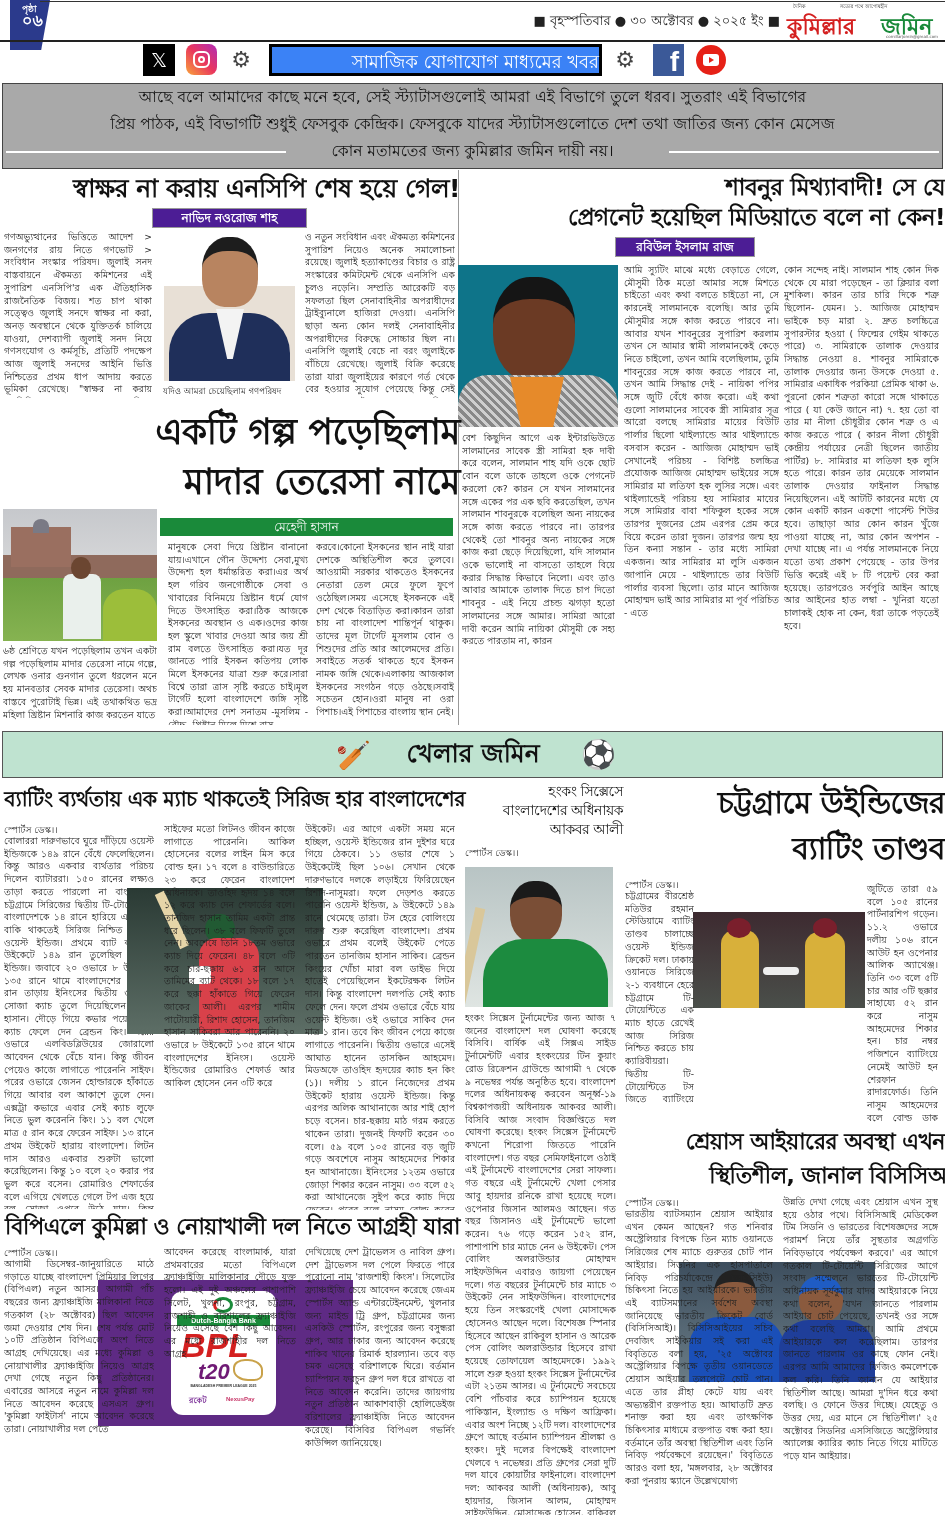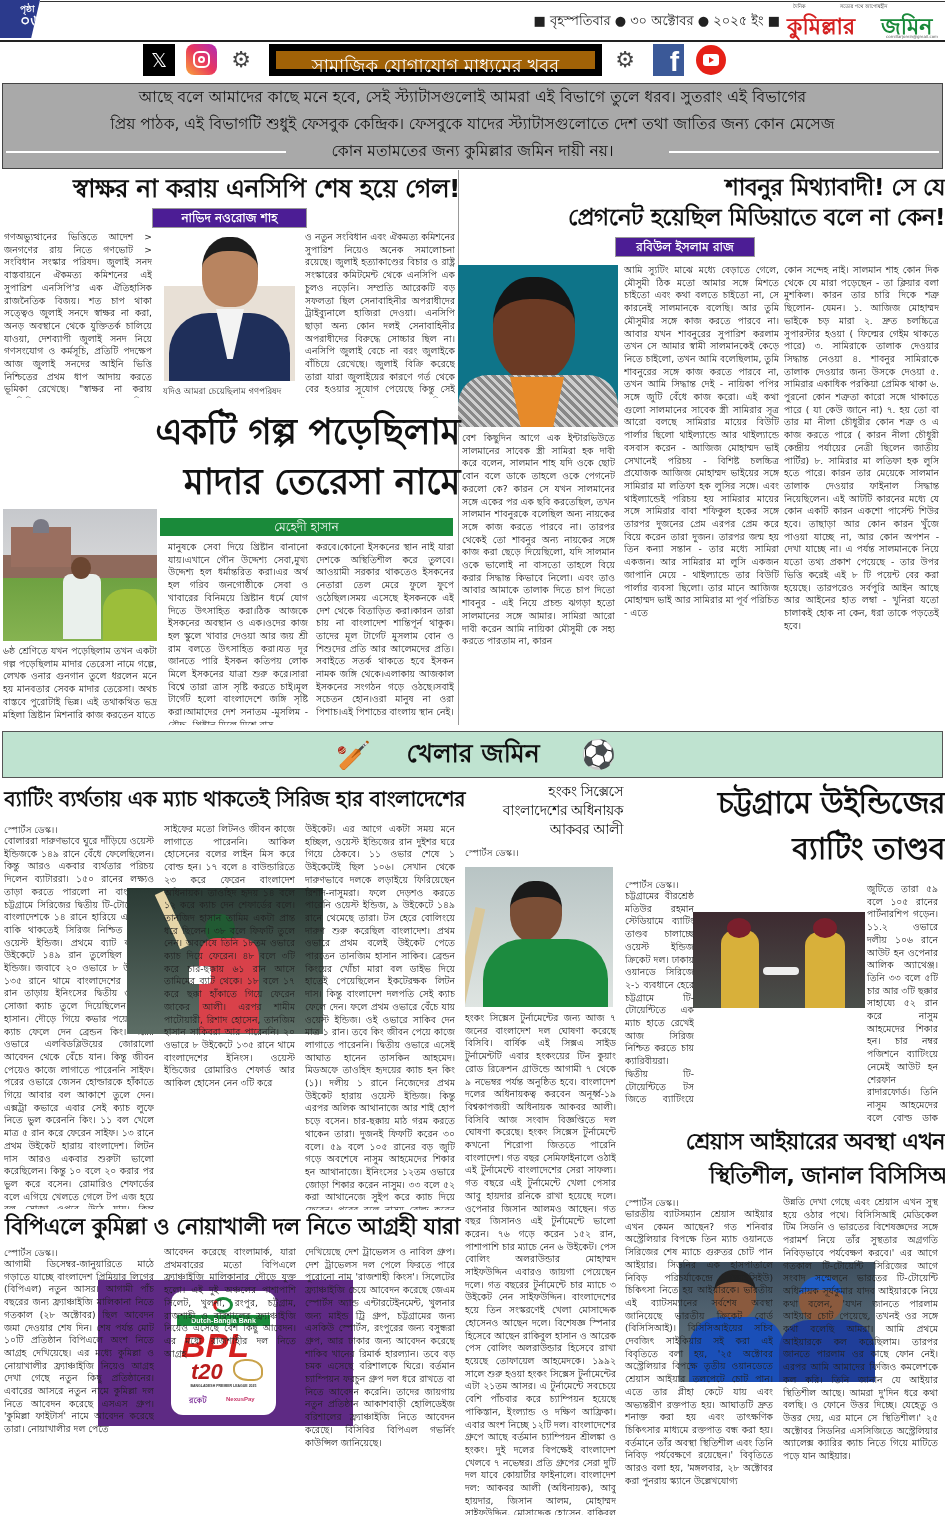--- a/index.html
+++ b/index.html
@@ -8,21 +8,21 @@
 .body-text{font-size:9.2px;line-height:12.7px;text-align:justify;color:#222;font-family:"DejaVu Sans",sans-serif}
 .hl{font-family:"DejaVu Sans",sans-serif;font-weight:bold;color:#111;text-align:right;letter-spacing:-0.5px}
 .photo{position:absolute;overflow:hidden}
 .byline-red{background:#4c1d95;color:#fff;text-align:center;font-size:12px;font-weight:bold;line-height:18px;border:1px solid #999}
 .byline-green{background:#1a8a3a;color:#fff;text-align:center;font-size:12px;line-height:18px}
 .desk{font-size:9px;color:#222}
 </style>
 </head>
 <body>
 
-<div class="abs" style="left:0;top:0;width:40px;height:38px;background:#2b3a8c;clip-path:polygon(0 0,100% 0,78% 100%,0 100%);color:#fff;font-size:9px;line-height:11px;padding:4px 0 0 20px;font-weight:bold">
+<div class="abs" style="left:10px;top:0;width:40px;height:50px;background:#2b3a8c;clip-path:polygon(0 0,100% 0,78% 100%,0 100%);color:#fff;font-size:9px;line-height:11px;padding:4px 0 0 12px;font-weight:bold">
   <div>পৃষ্ঠা</div>
   <div style="font-size:16px">০৬</div>
 </div>
 <div class="abs" style="left:40px;top:1px;width:905px;height:1px;background:#333"></div>
 <div class="abs" style="left:440px;top:11px;width:340px;font-size:13px;color:#222;text-align:right">■ বৃহস্পতিবার ● ৩০ অক্টোবর ● ২০২৫ ইং ■</div>
 <div class="abs" style="left:785px;top:3px;width:155px;height:38px">
   <div style="position:absolute;left:8px;top:0;font-size:5px;color:#333">দৈনিক</div>
   <div style="position:absolute;left:55px;top:0;font-size:5px;color:#333">সত্যের পথে আপোষহীন</div>
   <span style="position:absolute;left:2px;top:6px;font-size:22px;font-weight:bold;color:#d42020">কুমিল্লার</span>
   <span style="position:absolute;left:96px;top:6px;font-size:22px;font-weight:bold;color:#1a8a3a">জমিন</span>
@@ -30,21 +30,21 @@
 </div>
 <div class="abs" style="left:0;top:40px;width:945px;height:2px;background:#222"></div>
 
 <div class="abs" style="left:143px;top:44px;width:605px;height:32px">
   <div style="position:absolute;left:0;top:0;width:32px;height:32px;background:#000;color:#fff;font-size:20px;text-align:center;line-height:32px">𝕏</div>
   <div style="position:absolute;left:43px;top:0;width:31px;height:31px;border-radius:8px;background:linear-gradient(45deg,#f9a43a,#e9365d,#b02cb8);">
     <div style="position:absolute;left:7px;top:7px;width:17px;height:17px;border:2.5px solid #fff;border-radius:6px"></div>
     <div style="position:absolute;left:12px;top:12px;width:7px;height:7px;border:2px solid #fff;border-radius:50%"></div>
   </div>
   <div style="position:absolute;left:84px;top:2px;width:28px;height:28px;font-size:22px;text-align:center;line-height:28px;color:#444">⚙</div>
-  <div style="position:absolute;left:126px;top:0;width:333px;height:32px;background:#a16207;border:7px solid #000000;color:#fff;font-size:18px;text-align:center;line-height:30px">সামাজিক যোগাযোগ মাধ্যমের খবর</div>
+  <div style="position:absolute;left:126px;top:0;width:333px;height:32px;background:#3b82f6;border:3px solid #000000;color:#fff;font-size:18px;text-align:right;line-height:30px">সামাজিক যোগাযোগ মাধ্যমের খবর</div>
   <div style="position:absolute;left:468px;top:2px;width:28px;height:28px;font-size:22px;text-align:center;line-height:28px;color:#444">⚙</div>
   <div style="position:absolute;left:510px;top:0;width:31px;height:32px;background:#3b5998;color:#fff;font-size:28px;font-weight:bold;text-align:right;padding-right:5px;line-height:36px;font-family:'Liberation Sans',sans-serif">f</div>
   <div style="position:absolute;left:553px;top:1px;width:30px;height:30px;border-radius:50%;background:#e62117">
     <div style="position:absolute;left:7px;top:9px;width:16px;height:12px;background:#fff;border-radius:3px"></div>
     <div style="position:absolute;left:13px;top:12px;width:0;height:0;border-left:5px solid #e62117;border-top:3px solid transparent;border-bottom:3px solid transparent"></div>
   </div>
 </div>
 
 <div class="abs" style="left:2px;top:83px;width:941px;height:86px;background:#a9a9a9;border:1px solid #444;text-align:center;font-size:15.5px;line-height:27px;color:#111">
   <div>আছে বলে আমাদের কাছে মনে হবে, সেই স্ট্যাটাসগুলোই আমরা এই বিভাগে তুলে ধরব। সুতরাং এই বিভাগের</div>
@@ -148,21 +148,21 @@
 <div class="abs body-text" style="left:625px;top:1208px;width:148px;height:312px;overflow:hidden">ভারতীয় ব্যাটসম্যান শ্রেয়াস আইয়ার এখন কেমন আছেন? গত শনিবার অস্ট্রেলিয়ার বিপক্ষে তিন ম্যাচ ওয়ানডে সিরিজের শেষ ম্যাচে গুরুতর চোট পান আইয়ার। সিডনির এক হাসপাতালে নিবিড় পরিচর্যাকেন্দ্রে (আইসিইউ) চিকিৎসা নিতে হয় আইয়ারকে। ভারতীয় এই ব্যাটসম্যানের সর্বশেষ অবস্থা জানিয়েছে ভারতীয় ক্রিকেট বোর্ড (বিসিসিআই)। বিসিসিআইয়ের সচিব দেবজিৎ সাইকিয়ার সই করা এই বিবৃতিতে বলা হয়, '২৫ অক্টোবর অস্ট্রেলিয়ার বিপক্ষে তৃতীয় ওয়ানডেতে শ্রেয়াস আইয়ার তলপেটে চোট পান। এতে তার প্লীহা কেটে যায় এবং অভ্যন্তরীণ রক্তপাত হয়। আঘাতটি দ্রুত শনাক্ত করা হয় এবং তাৎক্ষণিক চিকিৎসার মাধ্যমে রক্তপাত বন্ধ করা হয়। বর্তমানে তাঁর অবস্থা স্থিতিশীল এবং তিনি নিবিড় পর্যবেক্ষণে রয়েছেন।' বিবৃতিতে আরও বলা হয়, 'মঙ্গলবার, ২৮ অক্টোবর করা পুনরায় স্ক্যানে উল্লেখযোগ্য</div>
 <div class="abs body-text" style="left:783px;top:1196px;width:155px;height:312px;overflow:hidden">উন্নতি দেখা গেছে এবং শ্রেয়াস এখন সুস্থ হয়ে ওঠার পথে। বিসিসিআই মেডিকেল টিম সিডনি ও ভারতের বিশেষজ্ঞদের সঙ্গে পরামর্শ নিয়ে তাঁর সুস্থতার অগ্রগতি নিবিড়ভাবে পর্যবেক্ষণ করবে।' এর আগে গতকাল টি-টোয়েন্টি সিরিজের আগে সংবাদ সম্মেলনে ভারতের টি-টোয়েন্টি অধিনায়ক সূর্যকুমার যাদব আইয়ারকে নিয়ে কথা বলেন, 'যখন জানতে পারলাম আইয়ার চোট পেয়েছে, তখনই ওর সঙ্গে কথা বলেছি আমরা। আমি প্রথমে আইয়ারকে কল করেছিলাম। তারপর জানতে পারলাম ওর কাছে ফোন নেই। এরপর আমি আমাদের ফিজিও কমলেশকে কল করি। তিনি জানান যে আইয়ার স্থিতিশীল আছে। আমরা দু'দিন ধরে কথা বলছি। ও ফোনে উত্তর দিচ্ছে। যেহেতু ও উত্তর দেয়, এর মানে সে স্থিতিশীল।' ২৫ অক্টোবর সিডনির এসসিজিতে অস্ট্রেলিয়ার অ্যালেক্স ক্যারির ক্যাচ নিতে গিয়ে মাটিতে পড়ে যান আইয়ার।</div>
 
 <div class="abs hl" style="left:0;top:1210px;width:460px;font-size:22px;line-height:34px">বিপিএলে কুমিল্লা ও নোয়াখালী দল নিতে আগ্রহী যারা</div>
 <div class="abs desk" style="left:4px;top:1246px">স্পোর্টস ডেস্ক।।</div>
 <div class="photo" style="left:98px;top:1280px;width:255px;height:146px;background:#5e2a84">
   <div style="position:absolute;left:73px;top:11px;width:105px;height:124px;background:#fff;border-radius:12px">
     <div style="position:absolute;left:42px;top:6px;width:20px;height:16px;border-radius:50%;border:3px solid #1a8a3a;border-left-color:#d42020"></div>
     <div style="position:absolute;left:6px;top:24px;width:93px;height:11px;background:#1a8a3a;color:#fff;font-size:7px;line-height:11px;text-align:center;font-family:'Liberation Sans',sans-serif;font-weight:bold">Dutch-Bangla Bank</div>
     <div style="position:absolute;left:10px;top:36px;font-size:34px;line-height:36px;font-weight:bold;color:#d42020;font-family:'Liberation Sans',sans-serif;font-style:italic">BPL</div>
-    <div style="position:absolute;left:20px;top:70px;font-size:22px;line-height:22px;font-weight:bold;color:#b91c1c;font-family:'Liberation Sans',sans-serif;font-style:italic">t20</div>
+    <div style="position:absolute;left:27px;top:70px;font-size:22px;line-height:22px;font-weight:bold;color:#701a75;font-family:'Liberation Sans',sans-serif;font-style:italic">t20</div>
     <div style="position:absolute;left:62px;top:68px;width:30px;height:22px;border-radius:40% 50% 30% 50%;border:2px solid #c9a24a"></div>
     <div style="position:absolute;left:4px;top:93px;width:97px;font-size:3.5px;text-align:center;font-family:'Liberation Sans',sans-serif;font-weight:bold;color:#333">BANGLADESH PREMIER LEAGUE 2025</div>
     <div style="position:absolute;left:18px;top:103px;font-size:8px;color:#7b2f97;font-weight:bold">রকেট</div>
     <div style="position:absolute;left:55px;top:105px;font-size:6px;color:#c83a6b;font-family:'Liberation Sans',sans-serif;font-weight:bold">NexusPay</div>
   </div>
 </div>
 <div class="abs body-text" style="left:4px;top:1258px;width:150px;height:262px;overflow:hidden">আগামী ডিসেম্বর-জানুয়ারিতে মাঠে গড়াতে যাচ্ছে বাংলাদেশ প্রিমিয়ার লিগের (বিপিএল) নতুন আসর। আগামী পাঁচ বছরের জন্য ফ্র্যাঞ্চাইজি মালিকানা নিতে গতকাল (২৮ অক্টোবর) ছিল আবেদন জমা দেওয়ার শেষ দিন। শেষ পর্যন্ত মোট ১০টি প্রতিষ্ঠান বিপিএলে অংশ নিতে আগ্রহ দেখিয়েছে। এর মধ্যে কুমিল্লা ও নোয়াখালীর ফ্র্যাঞ্চাইজি নিয়েও আগ্রহ দেখা গেছে নতুন কিছু প্রতিষ্ঠানের। এবারের আসরে নতুন নামে কুমিল্লা দল নিতে আবেদন করেছে এসএস গ্রুপ। 'কুমিল্লা ফাইটার্স' নামে আবেদন করেছে তারা। নোয়াখালীর দল পেতে</div>
 <div class="abs body-text" style="left:164px;top:1246px;width:132px;height:274px;overflow:hidden">আবেদন করেছে বাংলামার্ক, যারা প্রথমবারের মতো বিপিএলে ফ্র্যাঞ্চাইজি মালিকানার দৌড়ে যুক্ত হলো। এই দুই অঞ্চলের পাশাপাশি সিলেট, খুলনা, রংপুর, চট্টগ্রাম, রাজশাহী ও বরিশালের ফ্র্যাঞ্চাইজি নিয়েও এসেছে বেশ কিছু আবেদন। এর মধ্যে রাজশাহীর দল নিতে আগ্রহ</div>
 <div class="abs body-text" style="left:305px;top:1246px;width:150px;height:274px;overflow:hidden">দেখিয়েছে দেশ ট্রাভেলস ও নাবিল গ্রুপ। দেশ ট্রাভেলস দল পেলে ফিরতে পারে পুরোনো নাম 'রাজশাহী কিংস'। সিলেটের ফ্র্যাঞ্চাইজি চেয়ে আবেদন করেছে জেএম স্পোর্টস অ্যান্ড এন্টারটেইনমেন্ট, খুলনার জন্য মাইন্ড ট্রি গ্রুপ, চট্টগ্রামের জন্য এসকিউ স্পোর্টস, রংপুরের জন্য বসুন্ধরা গ্রুপ, আর ঢাকার জন্য আবেদন করেছে শাকিব খানের রিমার্ক হারল্যান। তবে বড় চমক এসেছে বরিশালকে ঘিরে। বর্তমান চ্যাম্পিয়ন ফরচুন গ্রুপ দল ধরে রাখতে বা নিতে আবেদন করেনি। তাদের জায়গায় নতুন প্রতিষ্ঠান আকাশবাড়ী হোলিডেইজ বরিশালের ফ্র্যাঞ্চাইজি নিতে আবেদন করেছে। বিসিবির বিপিএল গভর্নিং কাউন্সিল জানিয়েছে।</div>
 

